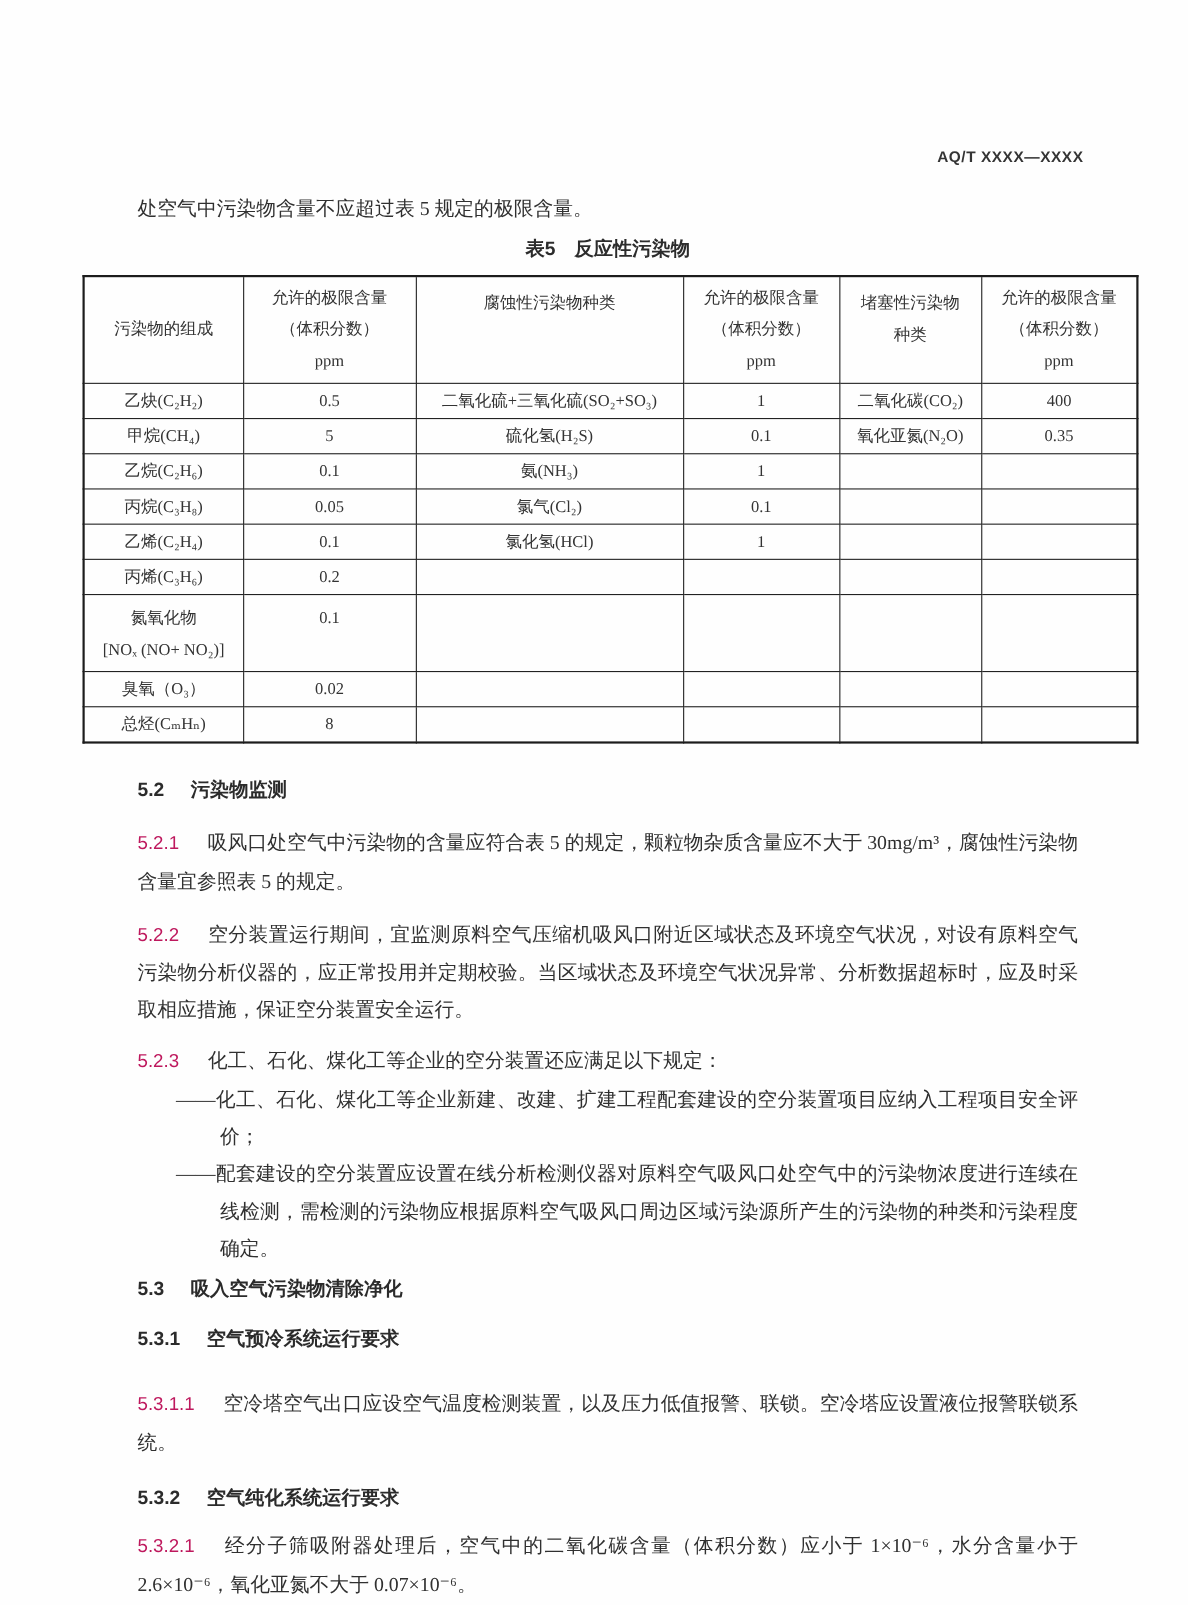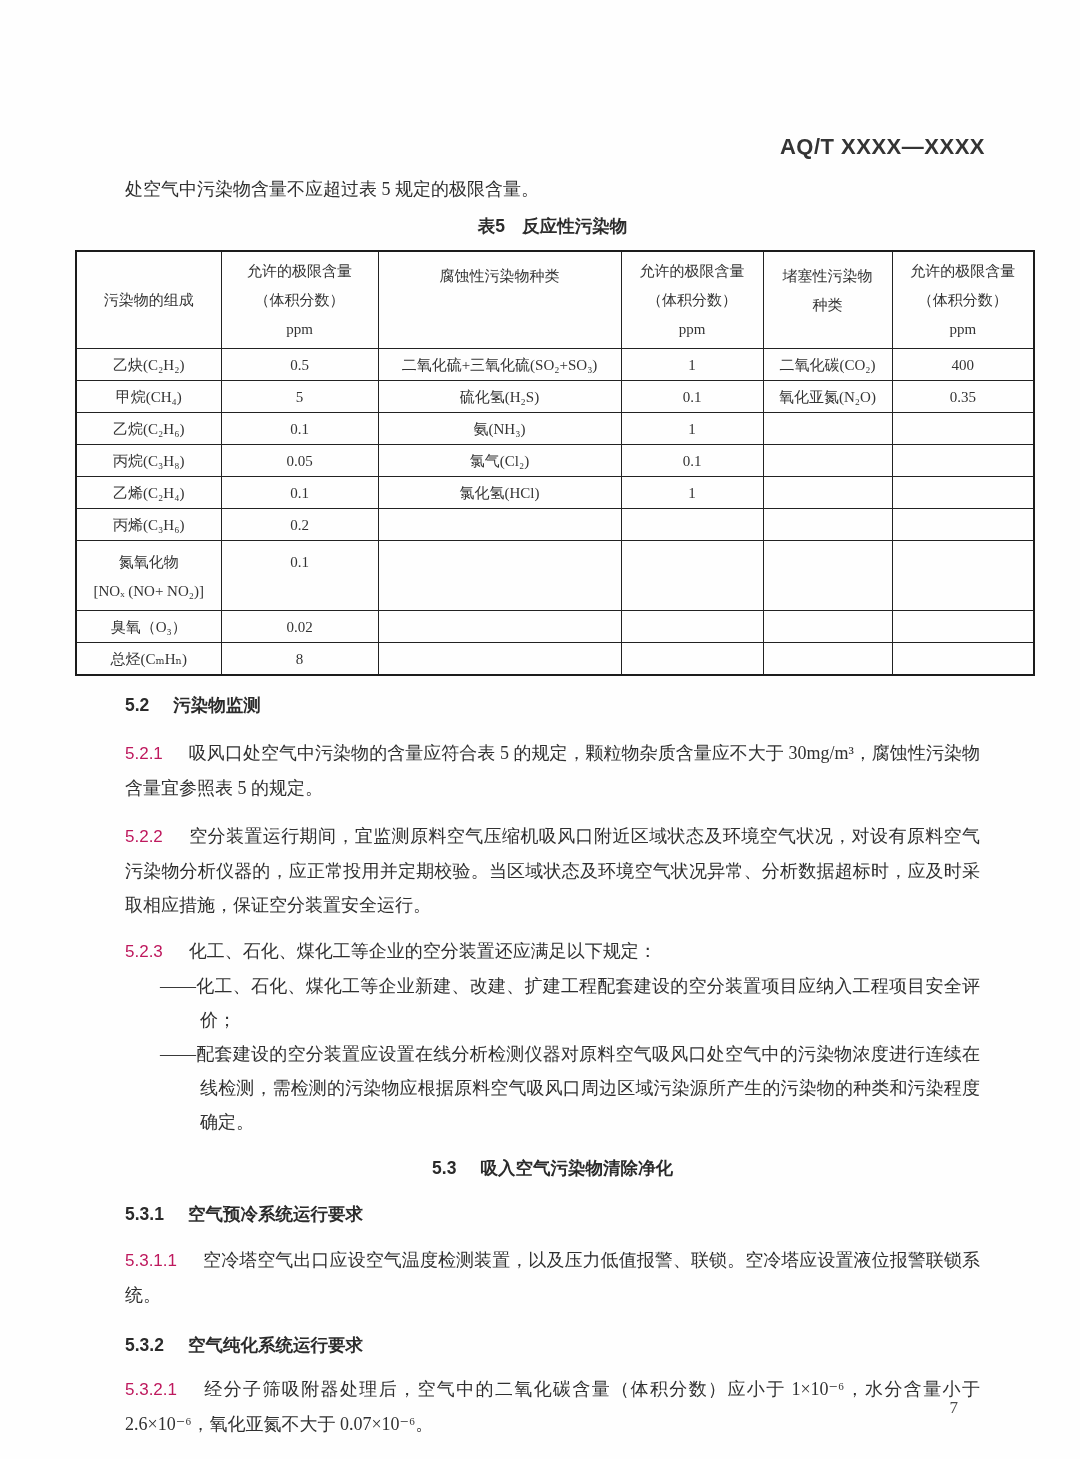--- a/index.html
+++ b/index.html
@@ -11,21 +11,21 @@
     color:#2e2e2e;
     font-family:"Liberation Serif","DejaVu Serif",serif;
     overflow:hidden;
   }
   .header-code{
     position:absolute;
     top:134px;
     right:95px;
     font-family:"Liberation Sans","DejaVu Sans",sans-serif;
     font-weight:bold;
-    font-size:22px;
+    font-size:14px;
     letter-spacing:0.5px;
     color:#343434;
   }
   .doc{
     position:absolute;
     top:0;left:0;right:0;
     padding:172px 100px 0 125px;
     box-sizing:border-box;
   }
   p{margin:0;}
@@ -78,26 +78,26 @@
     font-family:"Liberation Sans","DejaVu Sans",sans-serif;
     margin-right:26px;
     font-size:17px;
     color:#be185d;
   }
   .dash-item{
     margin-left:75px;
     text-indent:-40px;
   }
   .mt-caption{margin-top:8px;}
-  .mt16{margin-top:16px;}
+  .mt16{margin-top:29px;}
   .mt14{margin-top:14px;}
   .mt12{margin-top:12px;}
   .mt18{margin-top:18px;}
   .mt20{margin-top:20px;}
-  .mt22{margin-top:16px;text-align:center;}
+  .mt22{margin-top:6px;}
   .page-number{
     position:absolute;
     top:1398px;
     right:122px;
     font-size:17px;
     color:#4a4a4a;
     font-family:"Liberation Serif","DejaVu Serif",serif;
   }
 </style>
 </head>

